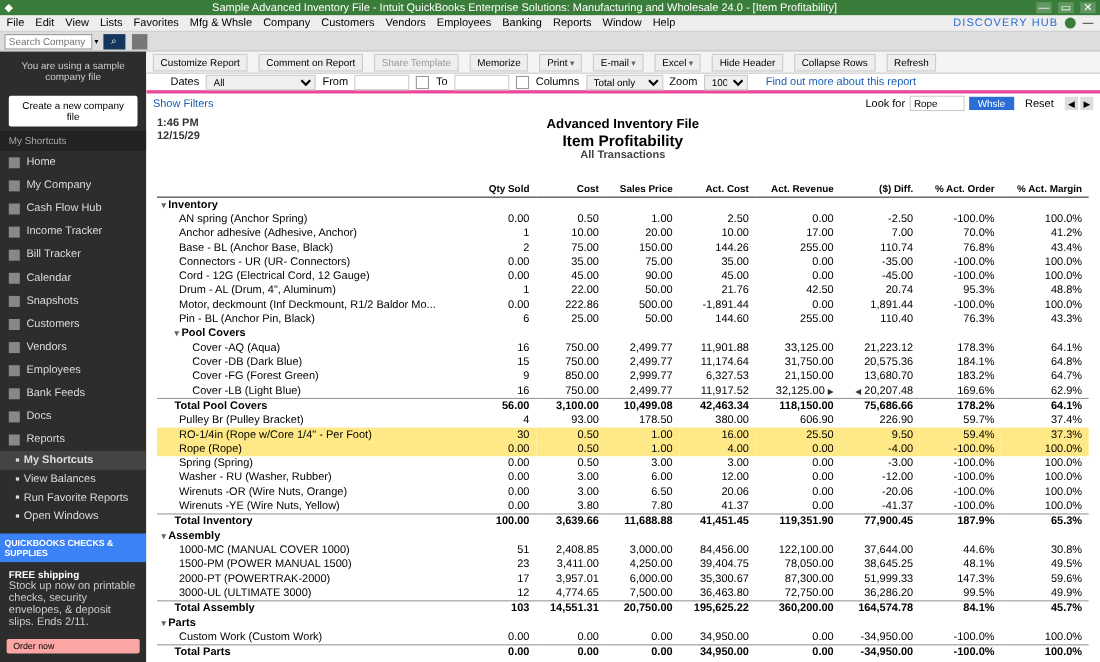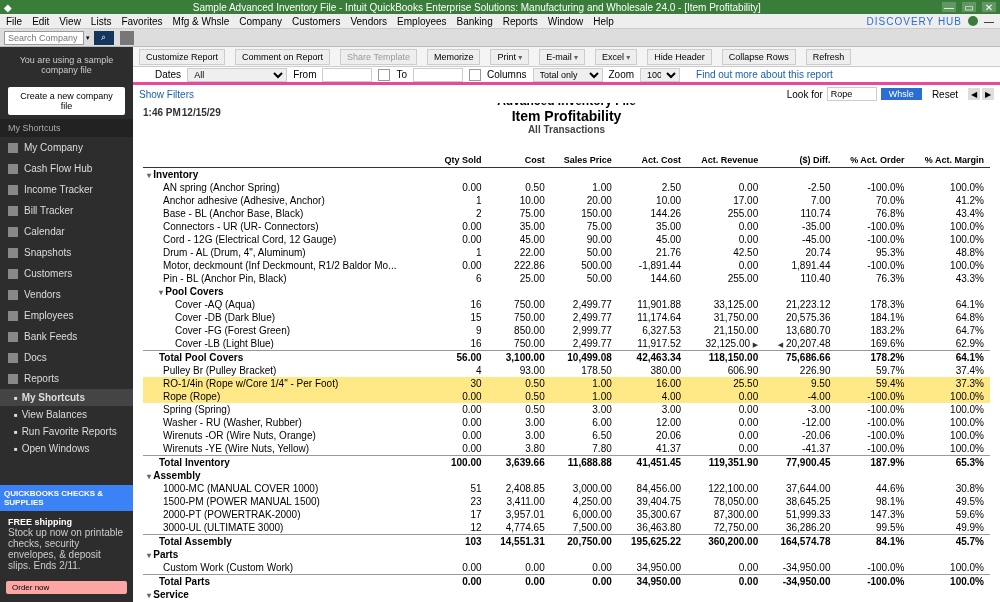--- a/index.html
+++ b/index.html
@@ -39,21 +39,21 @@
 .date-cal{width:12px;height:12px;border:1px solid #999;cursor:pointer}
 .filtersbar{height:18px;display:flex;align-items:center;padding:0 6px;font-size:9px}
 .link{color:#1a5fb4;cursor:pointer}
 .lookfor{margin-left:auto;display:flex;align-items:center;gap:4px}
 .lookfor input{width:50px;height:14px;border:1px solid #ccc;font-size:9px;padding:0 3px}
 .btn-blue{background:#2a6dd4;color:#fff;padding:1px 8px;border:none;cursor:pointer;font-size:9px}
 .btn-reset{padding:1px 6px;cursor:pointer}
 .nav-arrows{display:flex;gap:2px}
 .nav-arrow{width:12px;height:12px;background:#ddd;cursor:pointer;display:flex;align-items:center;justify-content:center;font-size:8px}
 .report{flex:1;overflow:auto;padding:4px 10px}
-.times{display:flex;flex-direction:row;gap:1px;font-size:9px;color:#333;font-weight:bold}
+.times{display:flex;flex-direction:column;gap:1px;font-size:9px;color:#333;font-weight:bold}
 .title-block{text-align:center;margin:-24px 0 18px}
 .title-block .l1{font-size:12px;font-weight:bold}
 .title-block .l2{font-size:14px;font-weight:bold}
 .title-block .l3{font-size:10px;color:#444;font-weight:bold}
 table{width:100%;border-collapse:collapse;font-size:9px}
 th{text-align:right;padding:2px 6px;border-bottom:1px solid #333;font-weight:bold;font-size:9px}
 th.name{text-align:left}
 td{text-align:right;padding:1px 6px;white-space:nowrap}
 td.name{text-align:left}
 tr.hdr td{font-weight:bold;text-align:left;padding-left:4px}
@@ -106,20 +106,24 @@
   <div class="search-btn">⌕</div>
   <div class="grid-icon"></div>
 </div>
 
 <div class="mainwrap">
   <div class="sidebar">
     <div class="side-msg">You are using a sample company file</div>
     <div class="side-btn-white">Create a new company file</div>
     <div class="side-hdr">My Shortcuts</div>
     <div id="side-items">
+        <div class="side-item">
+          <div class="side-icon"></div>
+          <span>Home</span>
+        </div>
         <div class="side-item">
           <div class="side-icon"></div>
           <span>My Company</span>
         </div>
         <div class="side-item">
           <div class="side-icon"></div>
           <span>Cash Flow Hub</span>
         </div>
         <div class="side-item">
           <div class="side-icon"></div>
@@ -499,21 +503,21 @@
               <td>30.8%</td>
             </tr>
             <tr class="item">
               <td class="name">1500-PM (POWER MANUAL 1500)</td>
               <td>23</td>
               <td>3,411.00</td>
               <td>4,250.00</td>
               <td>39,404.75</td>
               <td>78,050.00</td>
               <td>38,645.25</td>
-              <td>98.1%</td>
+              <td>48.1%</td>
               <td>49.5%</td>
             </tr>
             <tr class="item">
               <td class="name">2000-PT (POWERTRAK-2000)</td>
               <td>17</td>
               <td>3,957.01</td>
               <td>6,000.00</td>
               <td>35,300.67</td>
               <td>87,300.00</td>
               <td>51,999.33</td>

